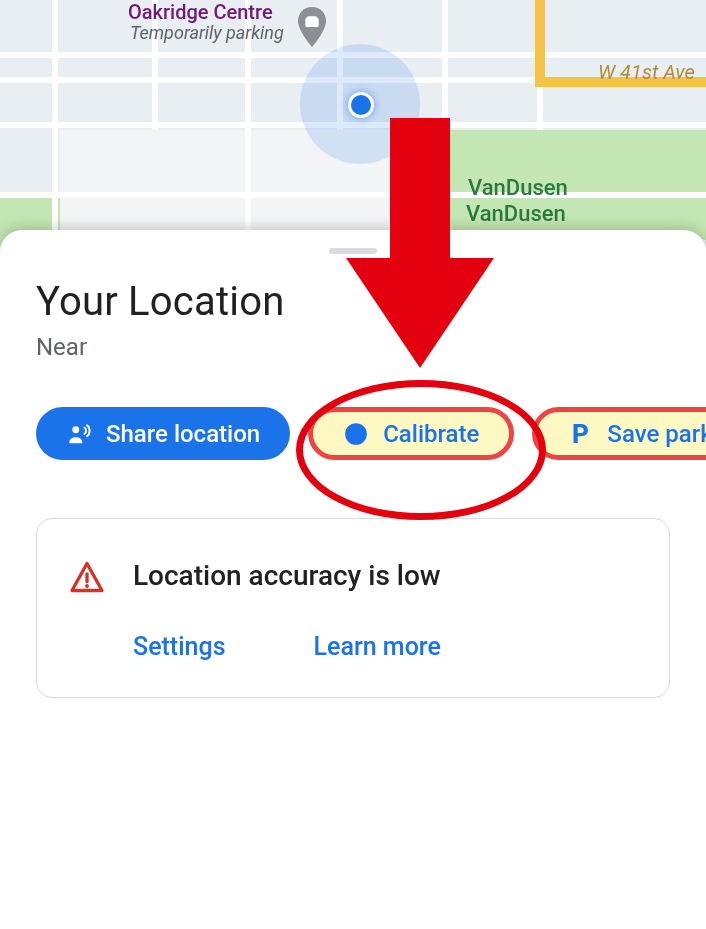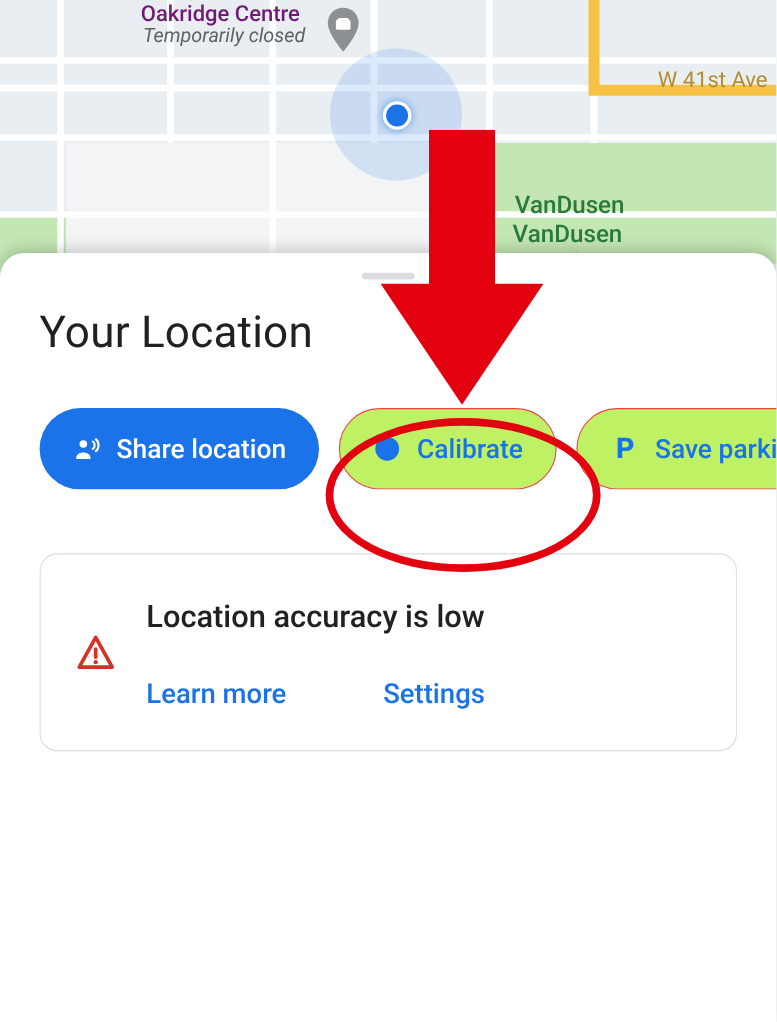--- a/index.html
+++ b/index.html
@@ -5,42 +5,42 @@
   * { box-sizing: border-box; margin: 0; padding: 0; }
   html, body { width: 706px; height: 929px; overflow: hidden; font-family: 'Roboto', 'Helvetica Neue', Arial, sans-serif; background: #fff; }
   .root { position: relative; width: 706px; height: 929px; }
 
   
   .map { position: absolute; inset: 0; background: #e9eef2; }
   .map svg { position: absolute; inset: 0; }
   .map-label { position: absolute; color: #5f6368; text-align: center; line-height: 1.2; font-size: 20px; }
   .map-label.strong { color: #701a75; font-weight: 500; }
   .map-label.park { color: #2b7a3d; font-weight: 500; font-size: 22px; margin-top: 35px; }
-  .map-label.road { color: #b38c33; font-size: 20px; }
+  .map-label.road { color: #b38c33; font-size: 20px; font-style: italic; }
   .poi-pin { position: absolute; width: 32px; height: 42px; }
   .blue-dot { position: absolute; width: 26px; height: 26px; border-radius: 50%; background: #1a73e8; border: 3px solid #fff; box-shadow: 0 0 8px rgba(26,115,232,.6); }
   .blue-halo { position: absolute; width: 120px; height: 120px; border-radius: 50%; background: rgba(26,115,232,.15); }
 
   
   .sheet { position: absolute; left: 0; right: 0; top: 230px; bottom: 0; background: #fff; border-top-left-radius: 22px; border-top-right-radius: 22px; box-shadow: 0 -2px 14px rgba(0,0,0,.2); padding: 18px 0 0 0; }
   .handle { width: 48px; height: 6px; background: #dadce0; border-radius: 4px; margin: 0 auto 24px auto; }
   .title { font-size: 40px; font-weight: 400; color: #202124; letter-spacing: .2px; padding: 0 36px; font-family: 'Google Sans','Roboto',Arial,sans-serif; }
   .subtitle { font-size: 24px; color: #5f6368; padding: 8px 36px 0 36px; }
 
   
   .chips { display: flex; gap: 18px; padding: 46px 0 0 36px; overflow: hidden; white-space: nowrap; }
-  .chip { display: inline-flex; align-items: center; gap: 14px; height: 74px; padding: 0 30px; border-radius: 40px; font-size: 24px; font-weight: 500; cursor: pointer; flex-shrink: 0; font-family: 'Google Sans','Roboto',Arial,sans-serif; }
+  .chip { display: inline-flex; align-items: center; gap: 14px; height: 53px; padding: 0 30px; border-radius: 40px; font-size: 24px; font-weight: 500; cursor: pointer; flex-shrink: 0; font-family: 'Google Sans','Roboto',Arial,sans-serif; }
   .chip.primary { background: #1a73e8; color: #fff; }
-  .chip.outline { background: #bef264; color: #1a73e8; border: 1px solid #ef4444; }
+  .chip.outline { background: #fef9c3; color: #1a73e8; border: 5px solid #ef4444; }
   .chip .ic { width: 26px; height: 26px; display: inline-flex; align-items: center; justify-content: center; }
   .chip.outline .ic svg { stroke: #1a73e8; fill: #1a73e8; }
   .chip .p-letter { font-weight: 800; font-size: 26px; color: #1a73e8; }
 
   
-  .card { margin: 58px 36px 0 36px; border: 1px solid #dadce0; border-radius: 16px; padding: 40px 32px 36px 32px; display: flex; gap: 28px; align-items: center; }
+  .card { margin: 58px 36px 0 36px; border: 1px solid #dadce0; border-radius: 16px; padding: 40px 32px 36px 32px; display: flex; gap: 28px; }
   .card .warn { width: 36px; flex-shrink: 0; }
   .card-body { flex: 1; }
   .card-title { font-size: 28px; color: #202124; font-weight: 500; }
   .card-text { font-size: 24px; color: #3c4043; line-height: 1.55; margin-top: 14px; }
   .card-actions { display: flex; gap: 88px; margin-top: 40px; }
   .card-actions .link { color: #1a73e8; font-size: 25px; font-weight: 500; cursor: pointer; font-family: 'Google Sans','Roboto',Arial,sans-serif; }
 
   
   .anno-arrow { position: absolute; left: 346px; top: 118px; width: 148px; height: 250px; pointer-events: none; }
   .anno-circle { position: absolute; left: 296px; top: 380px; width: 250px; height: 140px; border: 7px solid #e3000f; border-radius: 50%; pointer-events: none; }
@@ -75,39 +75,40 @@
 
       <g stroke="#f6c245" stroke-width="10" fill="none">
         <path d="M 540 0 L 540 82 L 706 82"></path>
       </g>
     </svg>
 
     <div class="blue-halo" style="left:300px; top:44px;"></div>
     <div class="blue-dot" style="left:348px; top:92px;"></div>
 
     <div class="map-label strong" style="left:128px; top:0px;">Oakridge Centre</div>
-    <div class="map-label" style="left:130px; top:22px; font-size:18px; font-style:italic;">Temporarily closed</div>
+    <div class="map-label" style="left:130px; top:22px; font-size:18px; font-style:italic;">Temporarily parking</div>
 
     <div class="poi-pin" style="left:296px; top:6px;">
       <svg viewBox="0 0 24 30" width="32" height="42">
         <path d="M12 0C6 0 1.5 4.5 1.5 10.5C1.5 18 12 30 12 30S22.5 18 22.5 10.5C22.5 4.5 18 0 12 0Z" fill="#8c8f93"></path>
         <path d="M9 7h6l2 2v5a1 1 0 0 1-1 1H8a1 1 0 0 1-1-1V9l2-2z" fill="#fff"></path>
       </svg>
     </div>
 
     <div class="map-label road" style="left:598px; top:60px;">W 41st Ave</div>
 
     <div class="map-label park" style="left:468px; top:140px;">VanDusen</div>
     <div class="map-label park" style="left:466px; top:166px;">VanDusen</div>
     <div class="map-label park" style="left:480px; top:192px;">Garden</div>
   </div>
 
   <div class="sheet">
     <div class="handle"></div>
     <div class="title">Your Location</div>
+    <div class="subtitle">Near</div>
 
     <div class="chips">
       <div class="chip primary">
         <span class="ic">
           <svg viewBox="0 0 24 24" width="26" height="26" fill="#fff">
             <circle cx="9" cy="8" r="3.2"></circle>
             <path d="M3 20c0-3.3 2.7-5 6-5s6 1.7 6 5v.5H3V20z"></path>
             <path d="M17 6c2 1 2 5 0 6" stroke="#fff" stroke-width="1.8" fill="none" stroke-linecap="round"></path>
             <path d="M19.5 4c3 2 3 8 0 10" stroke="#fff" stroke-width="1.8" fill="none" stroke-linecap="round"></path>
           </svg>
@@ -137,22 +138,22 @@
       <div class="warn">
         <svg viewBox="0 0 24 24" width="36" height="36">
           <path d="M12 3L2 21h20L12 3z" fill="none" stroke="#d93025" stroke-width="2.2" stroke-linejoin="round"></path>
           <line x1="12" y1="10" x2="12" y2="15" stroke="#d93025" stroke-width="2.2" stroke-linecap="round"></line>
           <circle cx="12" cy="18" r="1.3" fill="#d93025"></circle>
         </svg>
       </div>
       <div class="card-body">
         <div class="card-title">Location accuracy is low</div>
         <div class="card-actions">
+          <span class="link">Settings</span>
           <span class="link">Learn more</span>
-          <span class="link">Settings</span>
         </div>
       </div>
     </div>
   </div>
 
   <div class="anno-arrow">
     <svg viewBox="0 0 148 250" width="148" height="250">
       <path d="M44 0 H104 V140 H148 L74 250 L0 140 H44 Z" fill="#e3000f"></path>
     </svg>
   </div>

